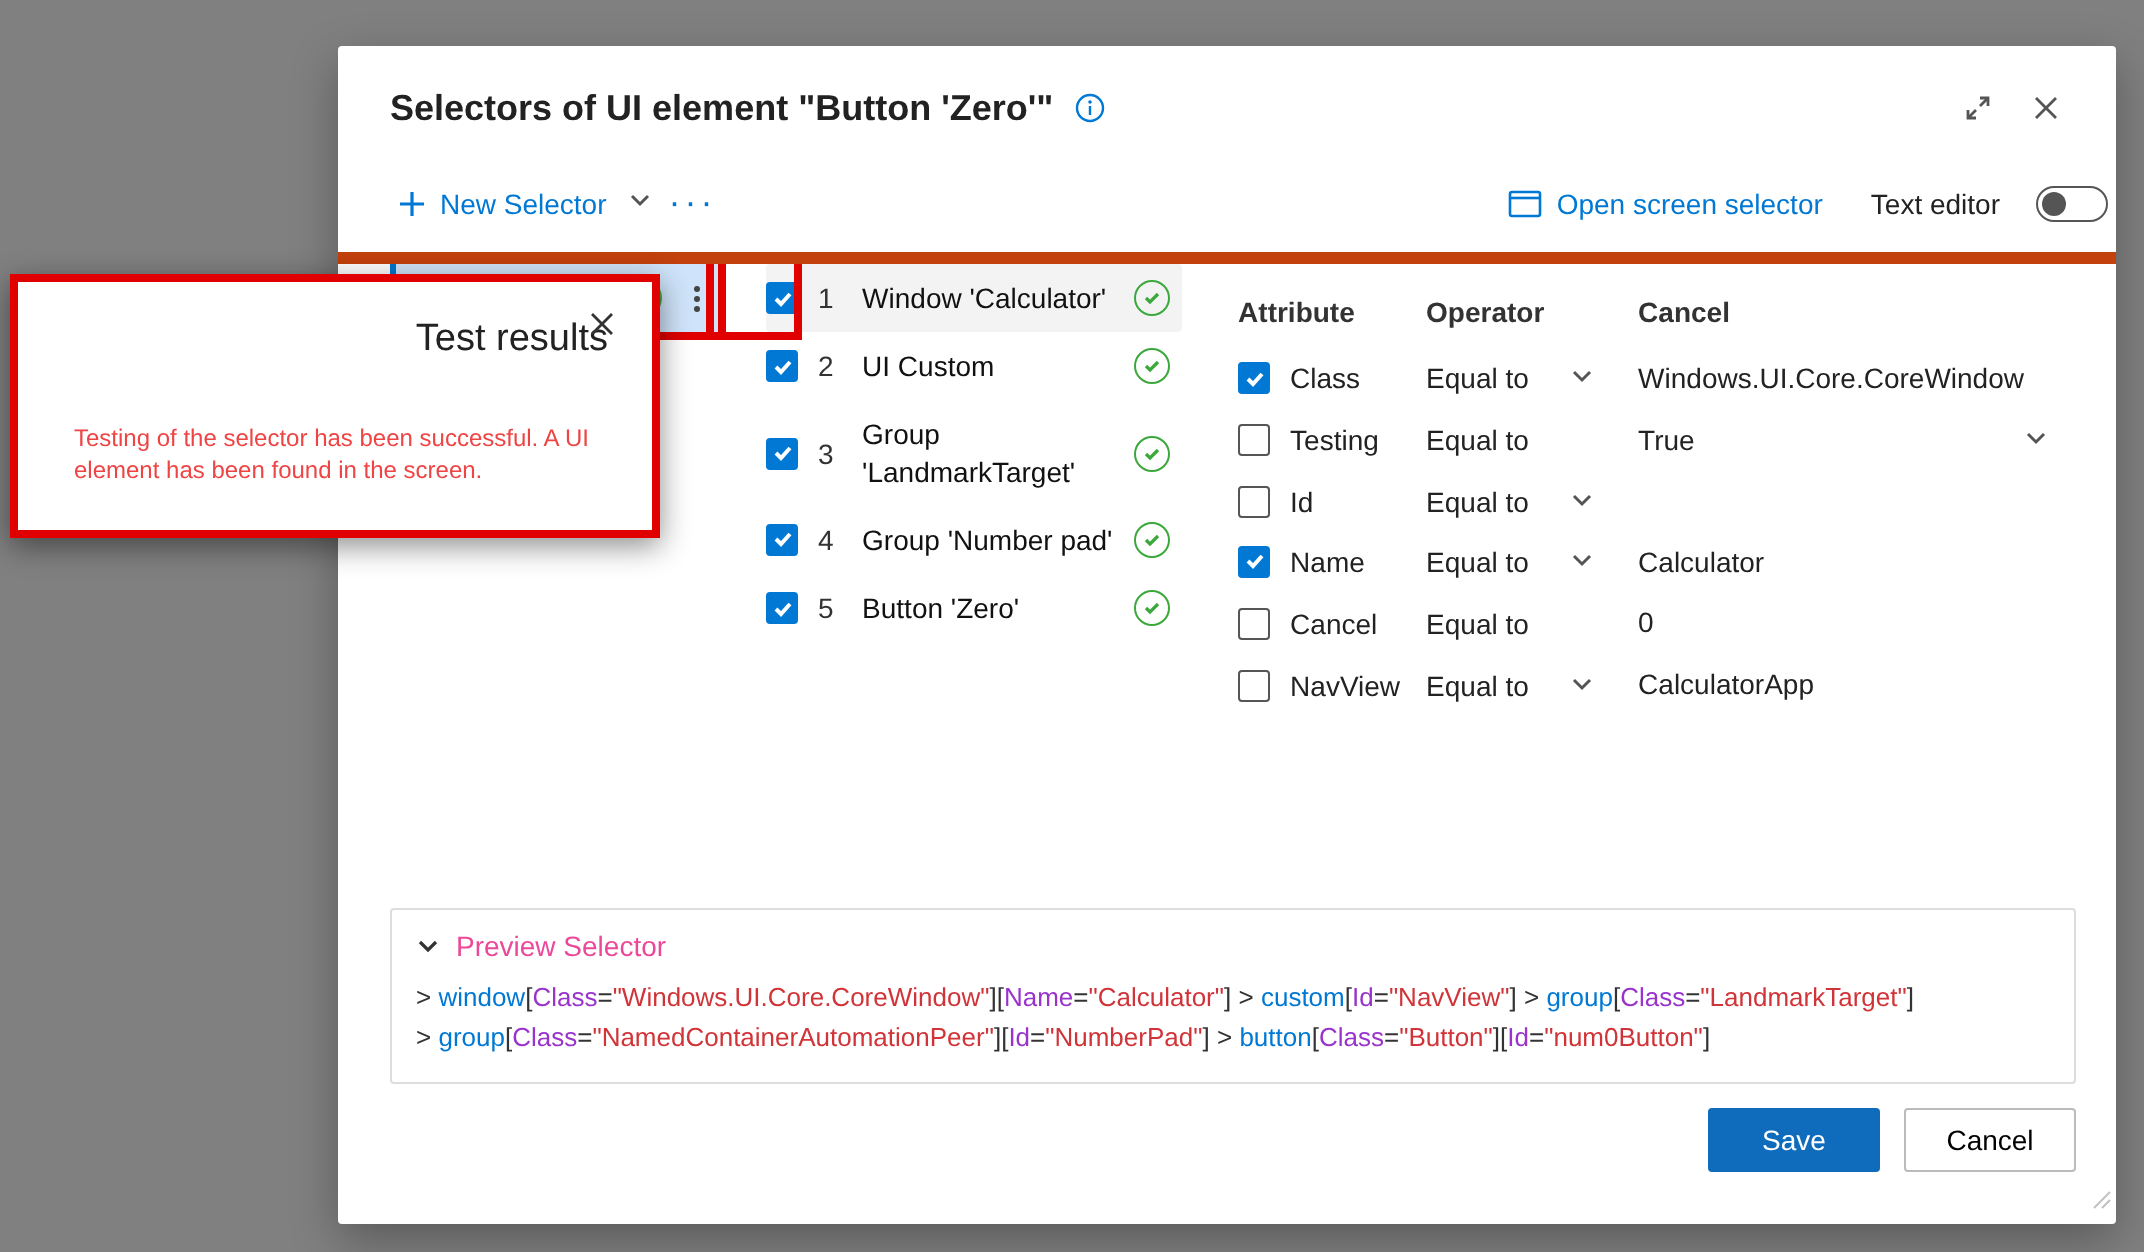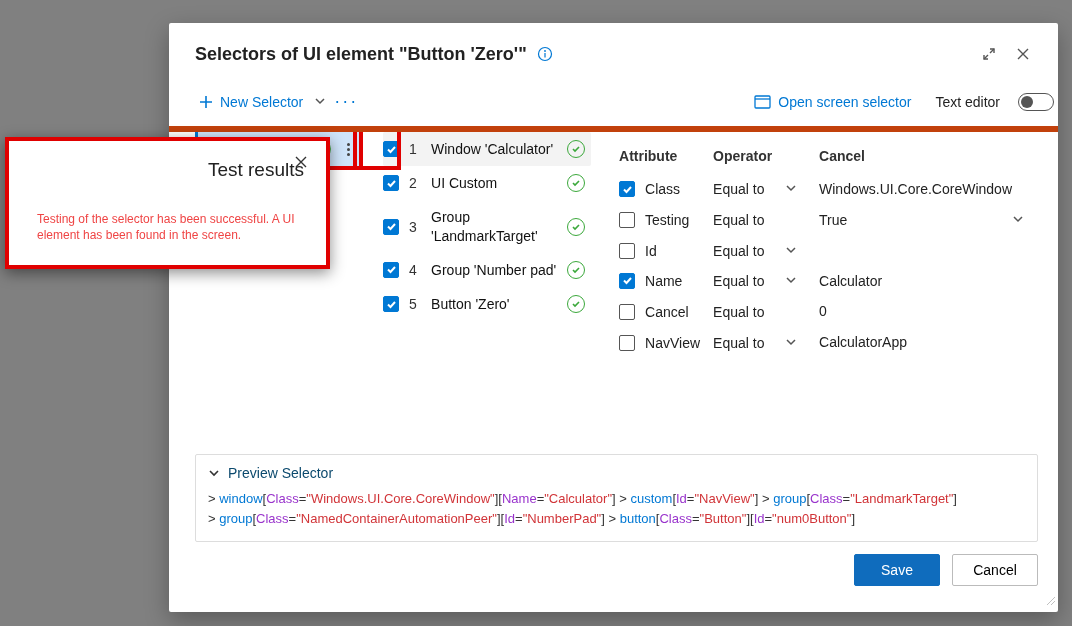--- a/index.html
+++ b/index.html
@@ -83,21 +83,21 @@
 .attr-chk-cell { width: 26px; }
 .attr-name { width: 68px; }
 .attr-op { width: 72px; }
 .attr-dd { width: 34px; }
 .attr-dd svg, .attr-val-dd svg { stroke: #555; fill: none; cursor: pointer; }
 .attr-val { flex: 1; line-height: 1.2; }
 .attr-val-dd { width: 28px; }
 
 .preview { border: 1px solid #ddd; border-radius: 2px; margin: 8px 2px 0 0;
   padding: 10px 12px 12px 12px; font-size: 14px; }
-.preview-head { display: flex; align-items: center; gap: 8px; color: #0c4a6e; cursor: pointer;
+.preview-head { display: flex; align-items: center; gap: 8px; color: #ec4899; cursor: pointer;
   margin-bottom: 8px; }
 .preview-head svg { stroke: #333; fill: none; }
 .code { font-size: 13px; line-height: 1.55; }
 .c-gt { color: #333; }
 .c-tag { color: #0078d4; }
 .c-attr { color: #9933cc; }
 .c-val { color: #d13438; }
 
 .footer { display: flex; justify-content: flex-end; gap: 12px; padding: 12px 2px 26px 0; }
 .btn { min-width: 86px; padding: 7px 20px; font-size: 14px; border-radius: 2px;

